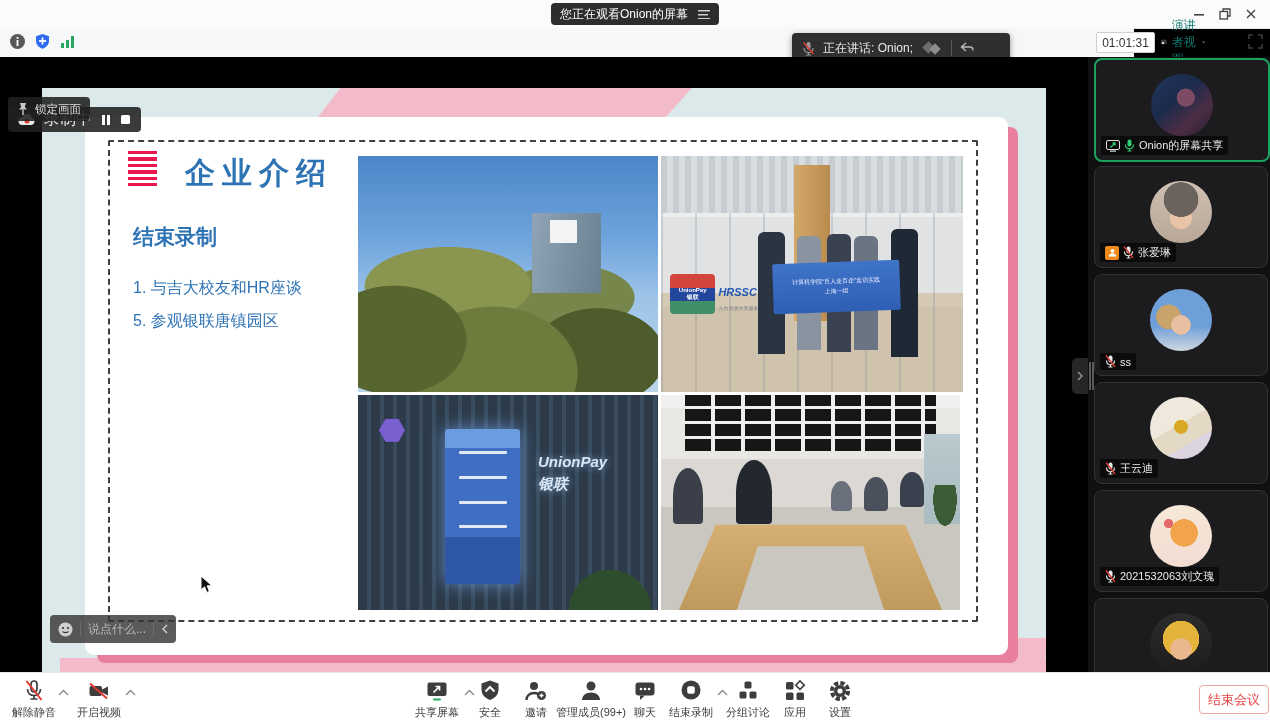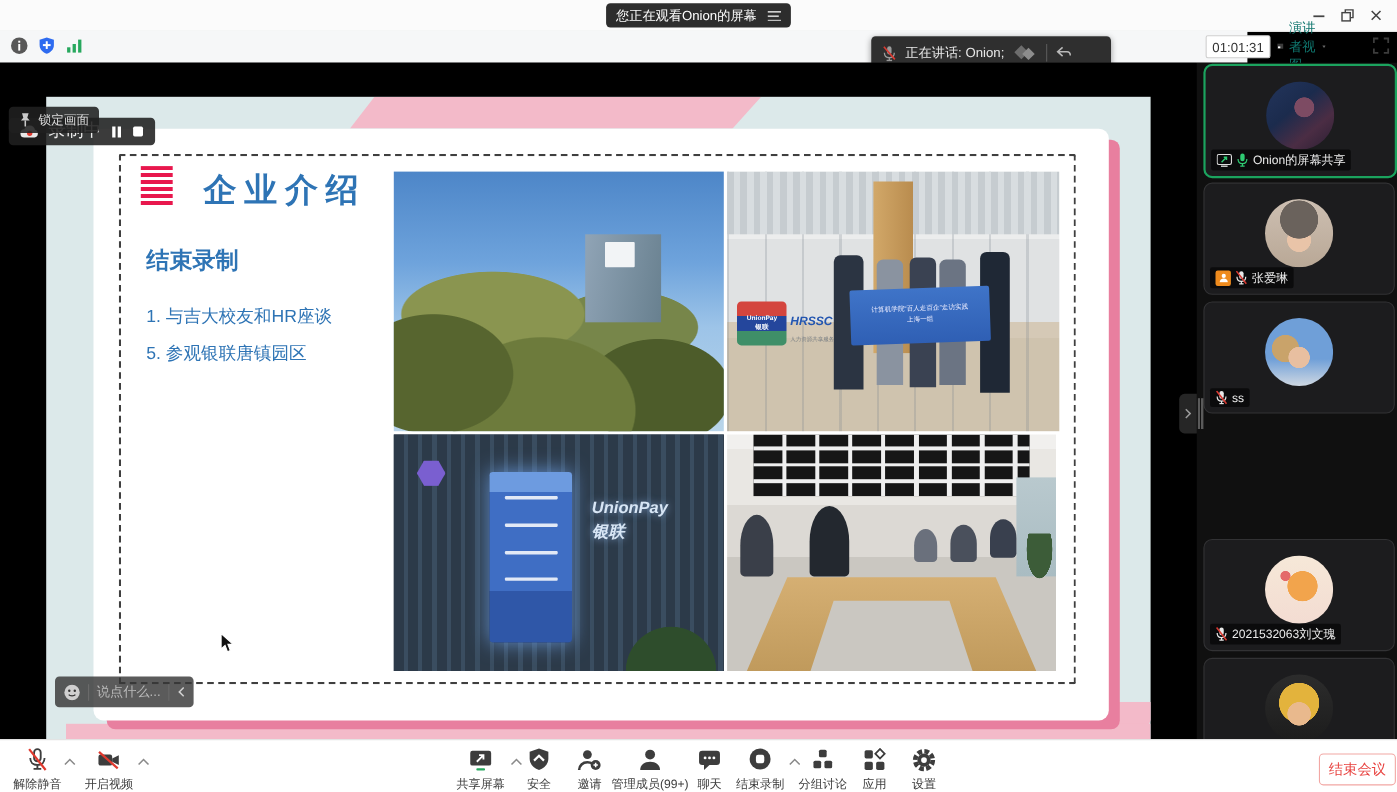--- a/index.html
+++ b/index.html
@@ -386,20 +386,31 @@
     <div class="name-pill">
       <svg width="11" height="13" viewBox="0 0 11 13">
         <rect x="3.5" y="0.5" width="4" height="7" rx="2" fill="#e8e8e8"></rect>
         <path d="M1.5 5.5c0 2.8 1.8 4.2 4 4.2s4-1.4 4-4.2M5.5 9.7V12M3.5 12h4" stroke="#e8e8e8" stroke-width="1.1" fill="none"></path>
         <path d="M1 0.5l9 11.5" stroke="#d93a32" stroke-width="1.4"></path>
       </svg>
       <span>ss</span>
     </div>
   </div>
 
+  <div class="tile" style="top:325px">
+    <div class="avatar av4"></div>
+    <div class="name-pill">
+      <svg width="11" height="13" viewBox="0 0 11 13">
+        <rect x="3.5" y="0.5" width="4" height="7" rx="2" fill="#e8e8e8"></rect>
+        <path d="M1.5 5.5c0 2.8 1.8 4.2 4 4.2s4-1.4 4-4.2M5.5 9.7V12M3.5 12h4" stroke="#e8e8e8" stroke-width="1.1" fill="none"></path>
+        <path d="M1 0.5l9 11.5" stroke="#d93a32" stroke-width="1.4"></path>
+      </svg>
+      <span>王云迪</span>
+    </div>
+  </div>
 
   <div class="tile" style="top:433px">
     <div class="avatar av5"></div>
     <div class="name-pill">
       <svg width="11" height="13" viewBox="0 0 11 13">
         <rect x="3.5" y="0.5" width="4" height="7" rx="2" fill="#e8e8e8"></rect>
         <path d="M1.5 5.5c0 2.8 1.8 4.2 4 4.2s4-1.4 4-4.2M5.5 9.7V12M3.5 12h4" stroke="#e8e8e8" stroke-width="1.1" fill="none"></path>
         <path d="M1 0.5l9 11.5" stroke="#d93a32" stroke-width="1.4"></path>
       </svg>
       <span>2021532063刘文瑰</span>

